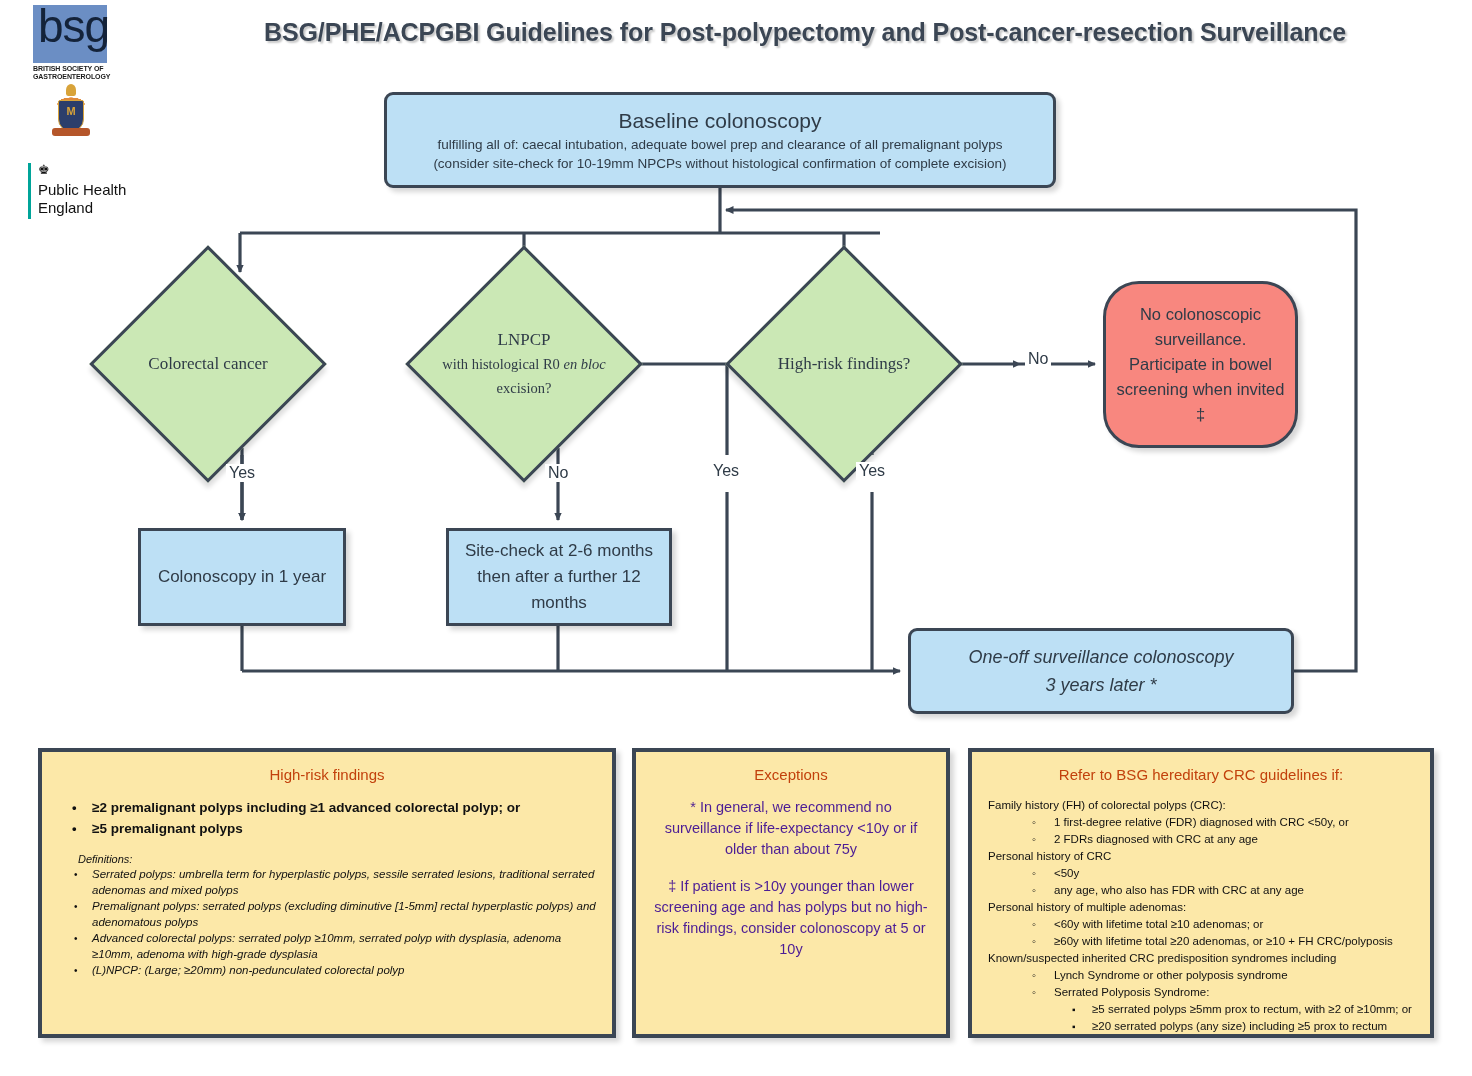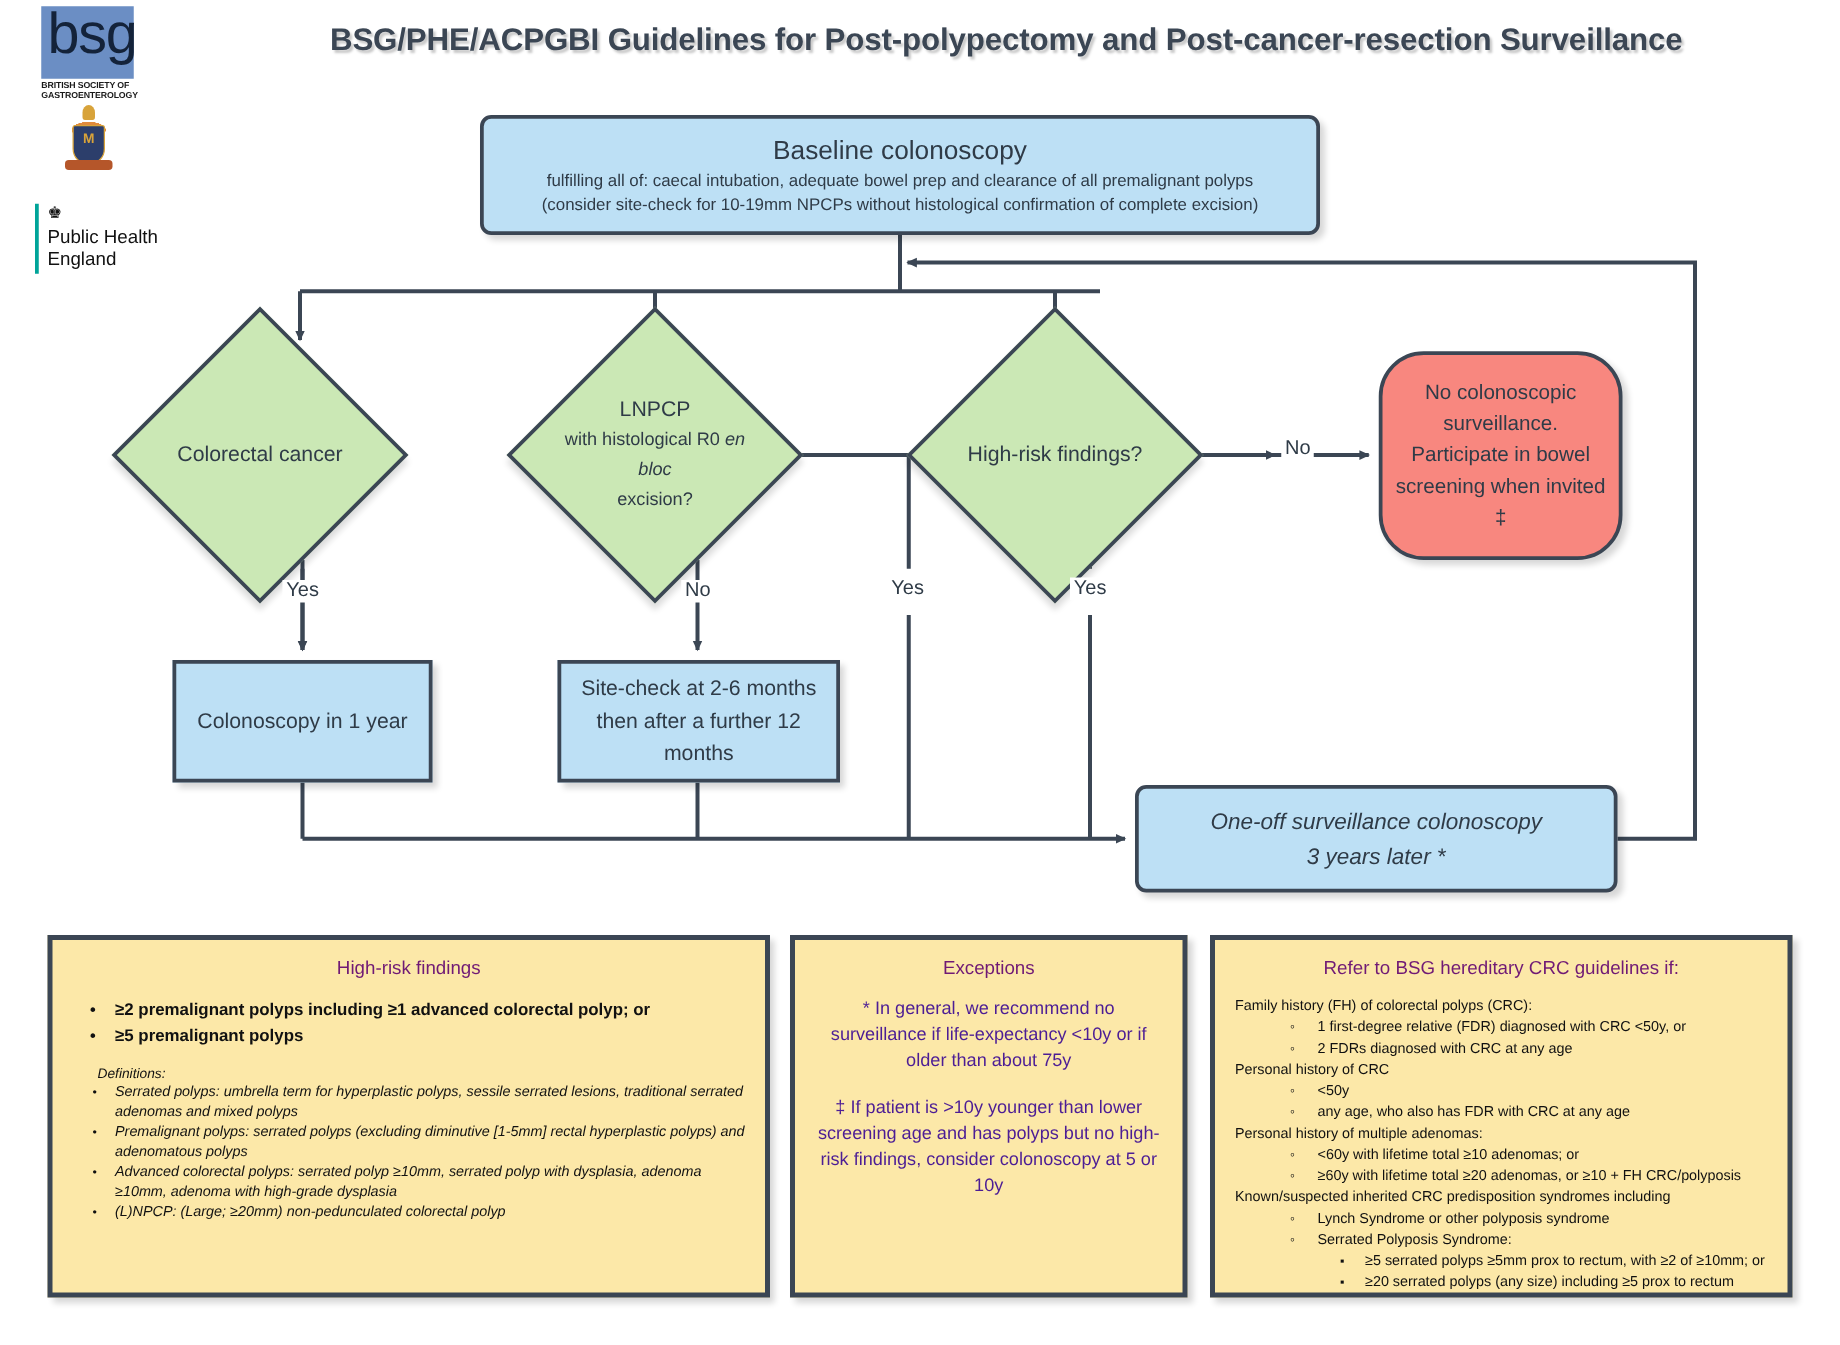--- a/index.html
+++ b/index.html
@@ -99,21 +99,21 @@
   .n-baseline {
     left: 384px; top: 92px; width: 672px; height: 96px;
     border-radius: 9px; flex-direction: column; padding: 7px 10px;
   }
   .n-baseline .hd { font-size: 21px; line-height: 28px; }
   .n-baseline .sub { font-size: 13.5px; line-height: 19px; }
 
   
   .diamond {
     position: absolute;
-    display: flex; align-items: center; justify-content: center;
+    display: flex; align-items: center; justify-content: center; font-family: Liberation Serif, serif;
   }
   .diamond .face {
     position: absolute; left: 0; top: 0; width: 100%; height: 100%;
     background: #cbe8b5;
     border: 3px solid #3b4654;
     transform: rotate(45deg);
     box-shadow: 4px 4px 5px rgba(0,0,0,0.14);
   }
   .diamond .lbl {
     position: relative; z-index: 2; text-align: center;
@@ -154,21 +154,21 @@
 
   
   .panel {
     position: absolute;
     background: #fce8a8;
     border: 4px solid #3b4654;
     box-shadow: 4px 4px 5px rgba(0,0,0,0.16);
     padding: 14px 16px;
   }
   .panel .p-title {
-    text-align: center; font-size: 15px; color: #701a75; margin-bottom: 14px;
+    text-align: center; font-size: 15px; color: #c2410c; margin-bottom: 14px;
   }
   .p-hrf   { left: 38px;  top: 748px; width: 578px; height: 290px; }
   .p-exc   { left: 632px; top: 748px; width: 318px; height: 290px; }
   .p-ref   { left: 968px; top: 748px; width: 466px; height: 290px; }
 
   .p-hrf .bullets { list-style: none; margin: 0 0 14px 0; }
   .p-hrf .bullets li {
     position: relative; padding-left: 34px;
     font-size: 13.5px; font-weight: bold; color: #111; line-height: 21px;
   }

